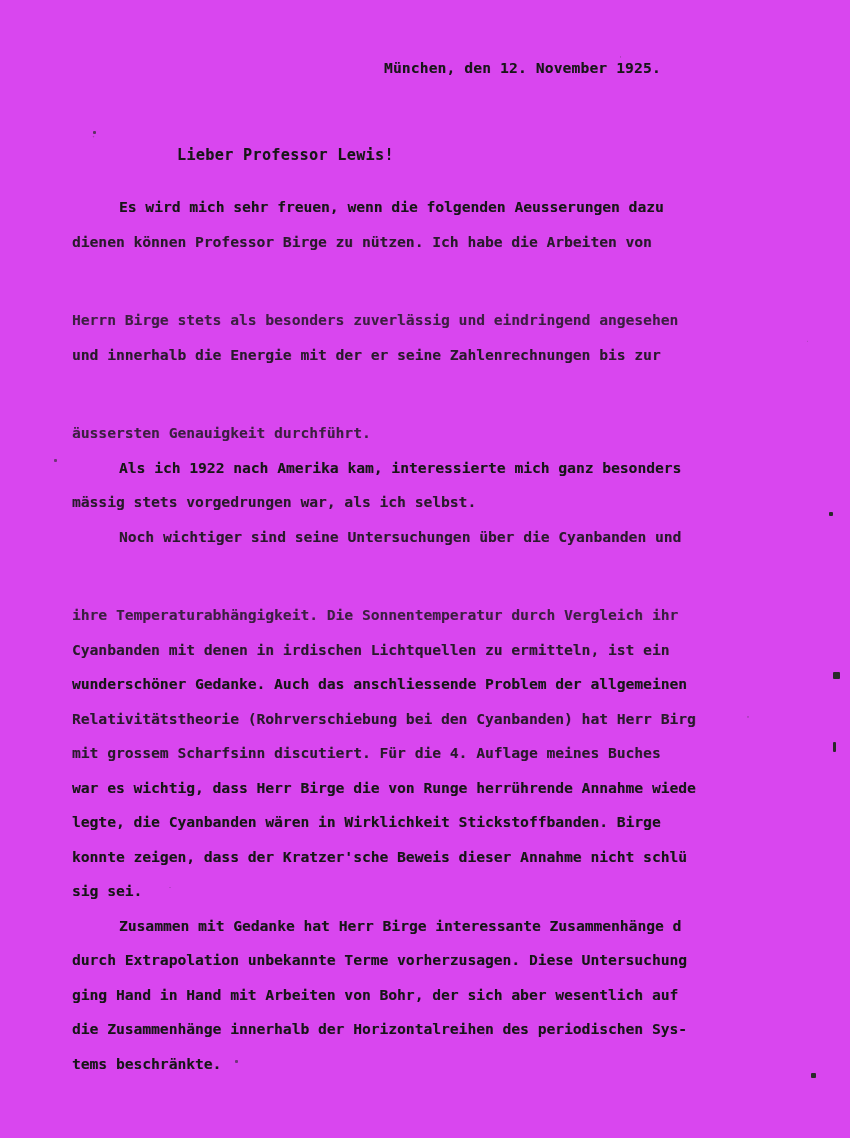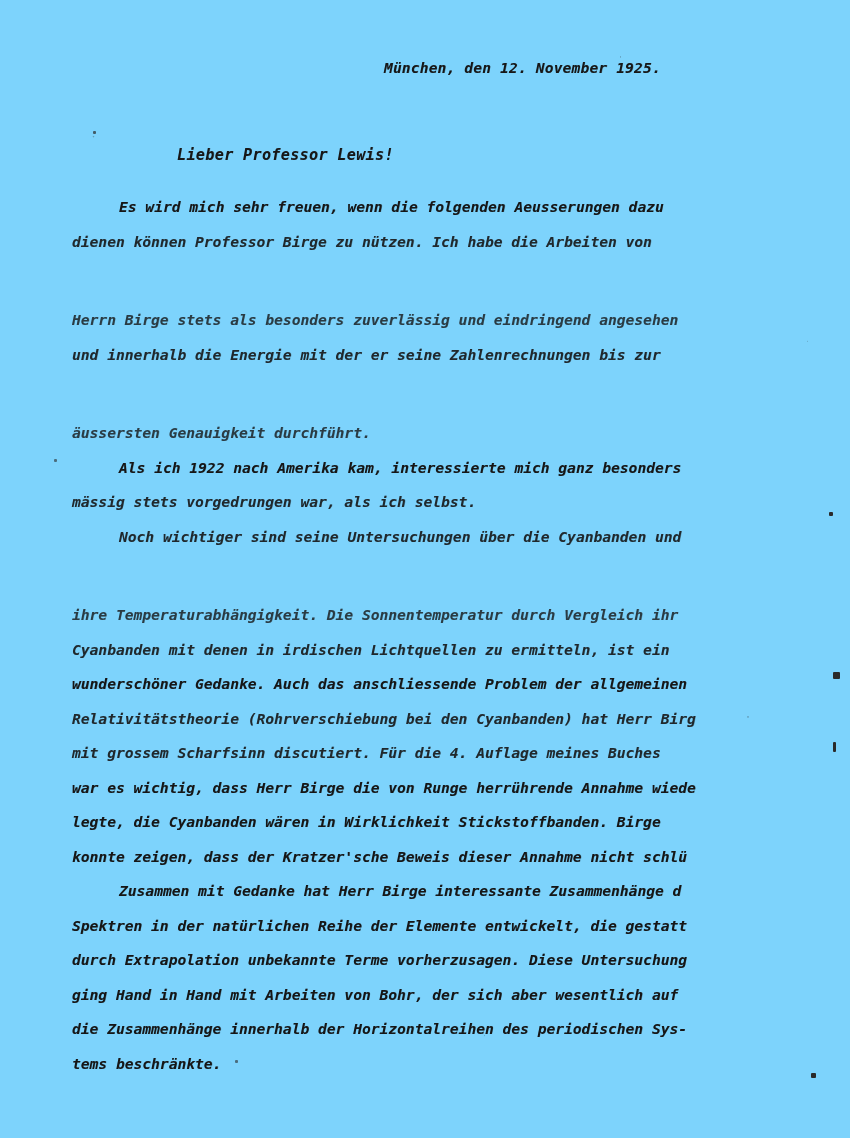--- a/index.html
+++ b/index.html
@@ -12,22 +12,21 @@
     height: 1138px;
     position: relative;
     overflow: hidden;
     font-family: "DejaVu Sans Mono", "Liberation Mono", monospace;
     color: #121212;
   }
 
   .page {
     position: absolute;
     inset: 0;
-    background: #7dd3fc;
-    font-style: italic;
+    background: #d946ef;
   }
 
   
   .speckle {
     position: absolute;
     inset: 0;
     pointer-events: none;
     opacity: 0.55;
     background-image:
       radial-gradient(circle at 11% 12%, rgba(40,40,40,0.55) 0.6px, rgba(255,255,255,0) 1.1px),
@@ -130,25 +129,25 @@
     <div class="para">
       <div class="line indent f-mid">Noch wichtiger sind seine Untersuchungen über die Cyanbanden und</div>
       <div class="line f-light">ihre Temperaturabhängigkeit. Die Sonnentemperatur durch Vergleich ihr</div>
       <div class="line f-mid">Cyanbanden mit denen in irdischen Lichtquellen zu ermitteln, ist ein</div>
       <div class="line f-dark">wunderschöner Gedanke. Auch das anschliessende Problem der allgemeinen</div>
       <div class="line f-mid">Relativitätstheorie (Rohrverschiebung bei den Cyanbanden) hat Herr Birg</div>
       <div class="line f-mid">mit grossem Scharfsinn discutiert. Für die 4. Auflage meines Buches</div>
       <div class="line f-dark">war es wichtig, dass Herr Birge die von Runge herrührende Annahme wiede</div>
       <div class="line f-dark">legte, die Cyanbanden wären in Wirklichkeit Stickstoffbanden. Birge</div>
       <div class="line f-dark">konnte zeigen, dass der Kratzer'sche Beweis dieser Annahme nicht schlü</div>
+      <div class="line f-dark">sig sei.</div>
     </div>
 
     <div class="para">
       <div class="line indent f-dark">Zusammen mit Gedanke hat Herr Birge interessante Zusammenhänge d</div>
-      <div class="line f-dark">Spektren in der natürlichen Reihe der Elemente entwickelt, die gestatt</div>
       <div class="line f-dark">durch Extrapolation unbekannte Terme vorherzusagen. Diese Untersuchung</div>
       <div class="line f-dark">ging Hand in Hand mit Arbeiten von Bohr, der sich aber wesentlich auf</div>
       <div class="line f-dark">die Zusammenhänge innerhalb der Horizontalreihen des periodischen Sys-</div>
       <div class="line f-dark">tems beschränkte.</div>
     </div>
 
   </div>
 
   <div class="edge-mark" style="top: 512px; right: 17px; width: 4px; height: 4px;"></div>
   <div class="edge-mark" style="top: 672px; right: 10px; width: 7px; height: 7px;"></div>

